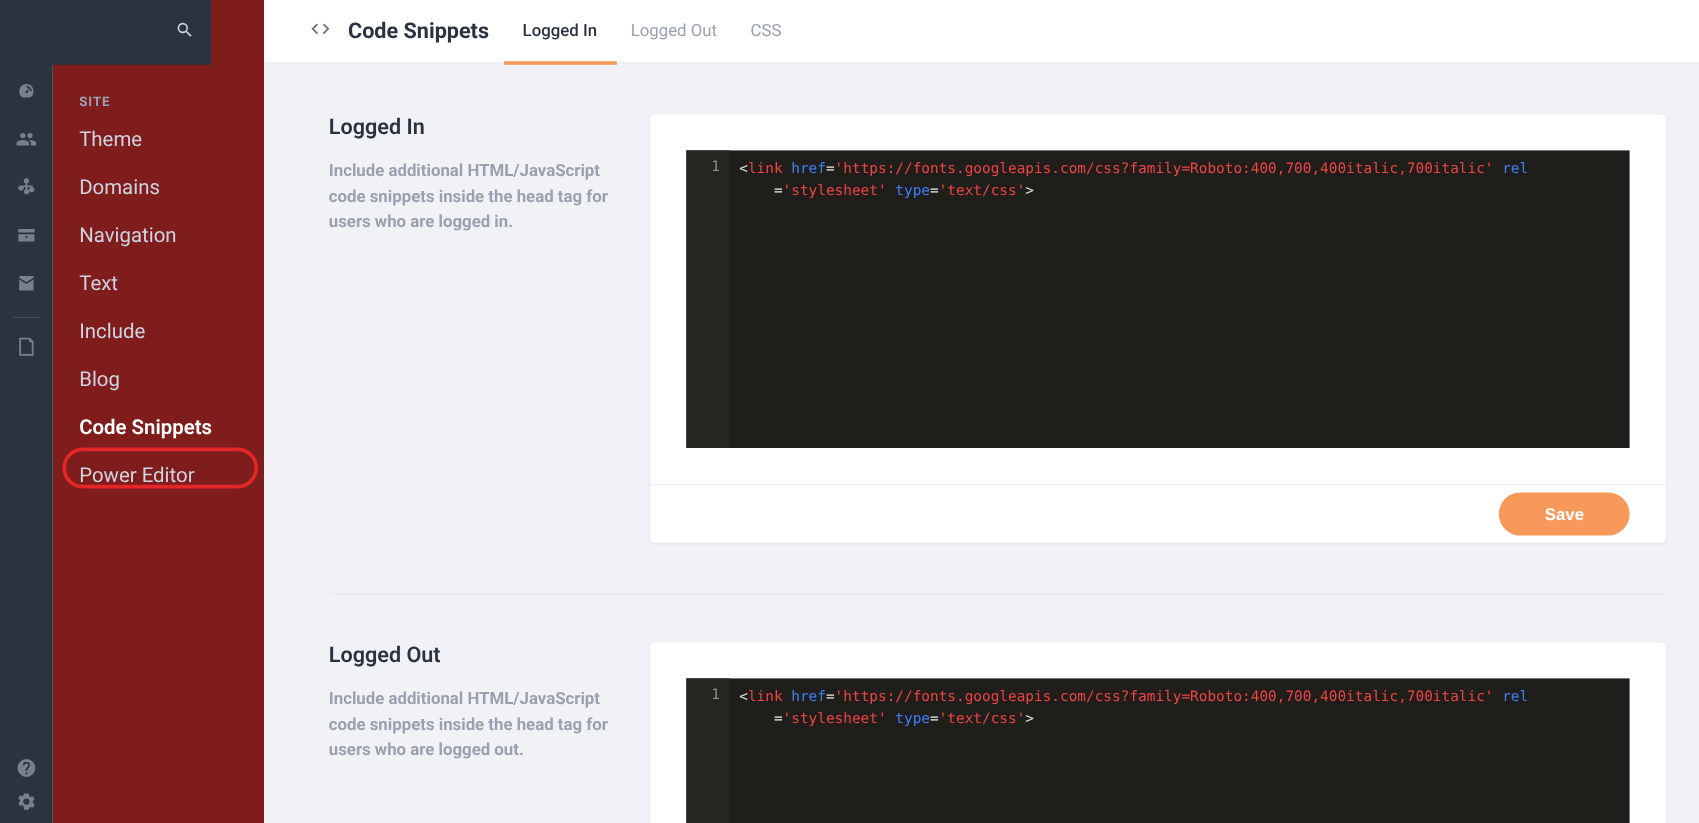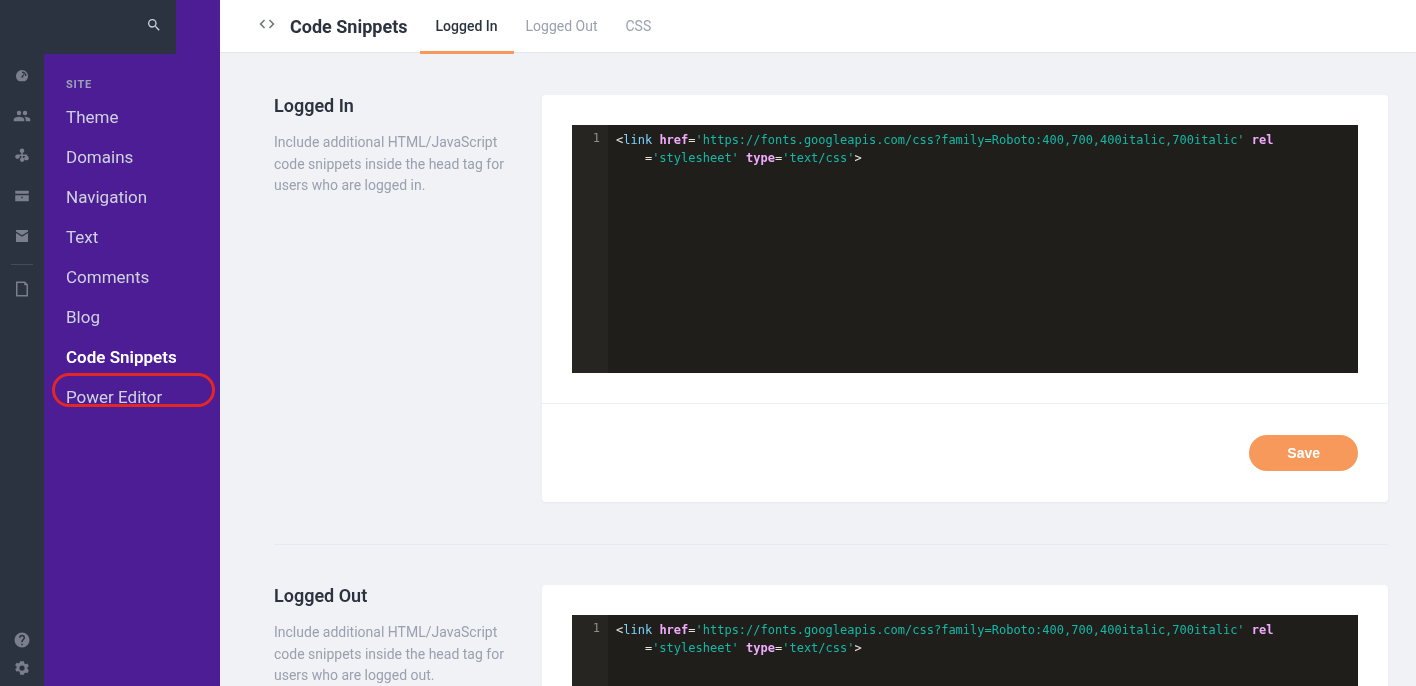--- a/index.html
+++ b/index.html
@@ -34,21 +34,21 @@
   .icon-rail .rail-spacer { flex: 1; }
   .icon-rail .rail-bottom .rail-icon { margin: 8px 0; }
   .icon-rail svg { width: 18px; height: 18px; fill: #d7dbe6; }
   .rail-divider { width: 22px; height: 1px; background: #444b5d; margin: 8px 0 4px; }
 
   
   .sidebar {
     position: absolute;
     left: 44px; top: 0;
     width: 176px; height: 100%;
-    background: #4c1d95;
+    background: #7f1d1d;
     color: #fff;
     z-index: 1;
     display: flex;
     flex-direction: column;
   }
   .sidebar-header {
     position: absolute;
     left: -44px; top: 0;
     width: 220px; height: 54px;
     background: #2c3340;
@@ -129,21 +129,21 @@
     overflow-y: auto;
     padding: 42px 28px 0 54px;
   }
   .section-row {
     display: flex;
     gap: 20px;
     margin-bottom: 42px;
   }
   .section-info { width: 248px; flex-shrink: 0; }
   .section-title { font-size: 18px; font-weight: 600; color: #2c3340; margin-bottom: 16px; }
-  .section-help { font-size: 14px; line-height: 1.55; color: #9aa0af; font-weight: 400; }
+  .section-help { font-size: 14px; line-height: 1.55; color: #9aa0af; font-weight: 700; }
   .card {
     flex: 1;
     background: #fff;
     border-radius: 4px;
     box-shadow: 0 1px 3px rgba(40,50,70,.05);
   }
   .editor {
     margin: 30px;
     background: #1f1e1b;
     display: flex;
@@ -160,26 +160,26 @@
   }
   .section-row:nth-child(2) .editor .gutter { min-height: 60px; }
   .code {
     padding: 6px 12px 0 8px;
     white-space: pre-wrap;
     word-break: break-all;
     flex: 1;
     color: #e6e6dc;
     line-height: 1.5;
   }
-  .c-tag { color: #7dd3fc; }
-  .c-attr { color: #f0abfc; font-weight: 700; }
-  .c-str { color: #14b8a6; }
+  .c-tag { color: #ef4444; }
+  .c-attr { color: #3b82f6; font-weight: 400; }
+  .c-str { color: #ef4444; }
   .card-footer {
     border-top: 1px solid #edf0f5;
-    padding: 31px 30px;
+    padding: 6px 30px;
     text-align: right;
   }
   .btn-save {
     background: #f6995b;
     color: #fff;
     border: none;
     border-radius: 999px;
     padding: 10px 38px;
     font-size: 14px;
     font-weight: 600;
@@ -245,21 +245,21 @@
       </span>
   </div>
 </div>
 
 <div class="sidebar">
   <div class="group-title">SITE</div>
   <div class="side-item">Theme</div>
   <div class="side-item">Domains</div>
   <div class="side-item">Navigation</div>
   <div class="side-item">Text</div>
-  <div class="side-item">Comments</div>
+  <div class="side-item">Include</div>
   <div class="side-item">Blog</div>
   <div class="side-item active">Code Snippets</div>
   <div class="side-item">Power Editor</div>
 </div>
 
 <div class="highlight-ring"></div>
 
 <div class="main">
   <div class="topbar">
     <span class="code-icon">

